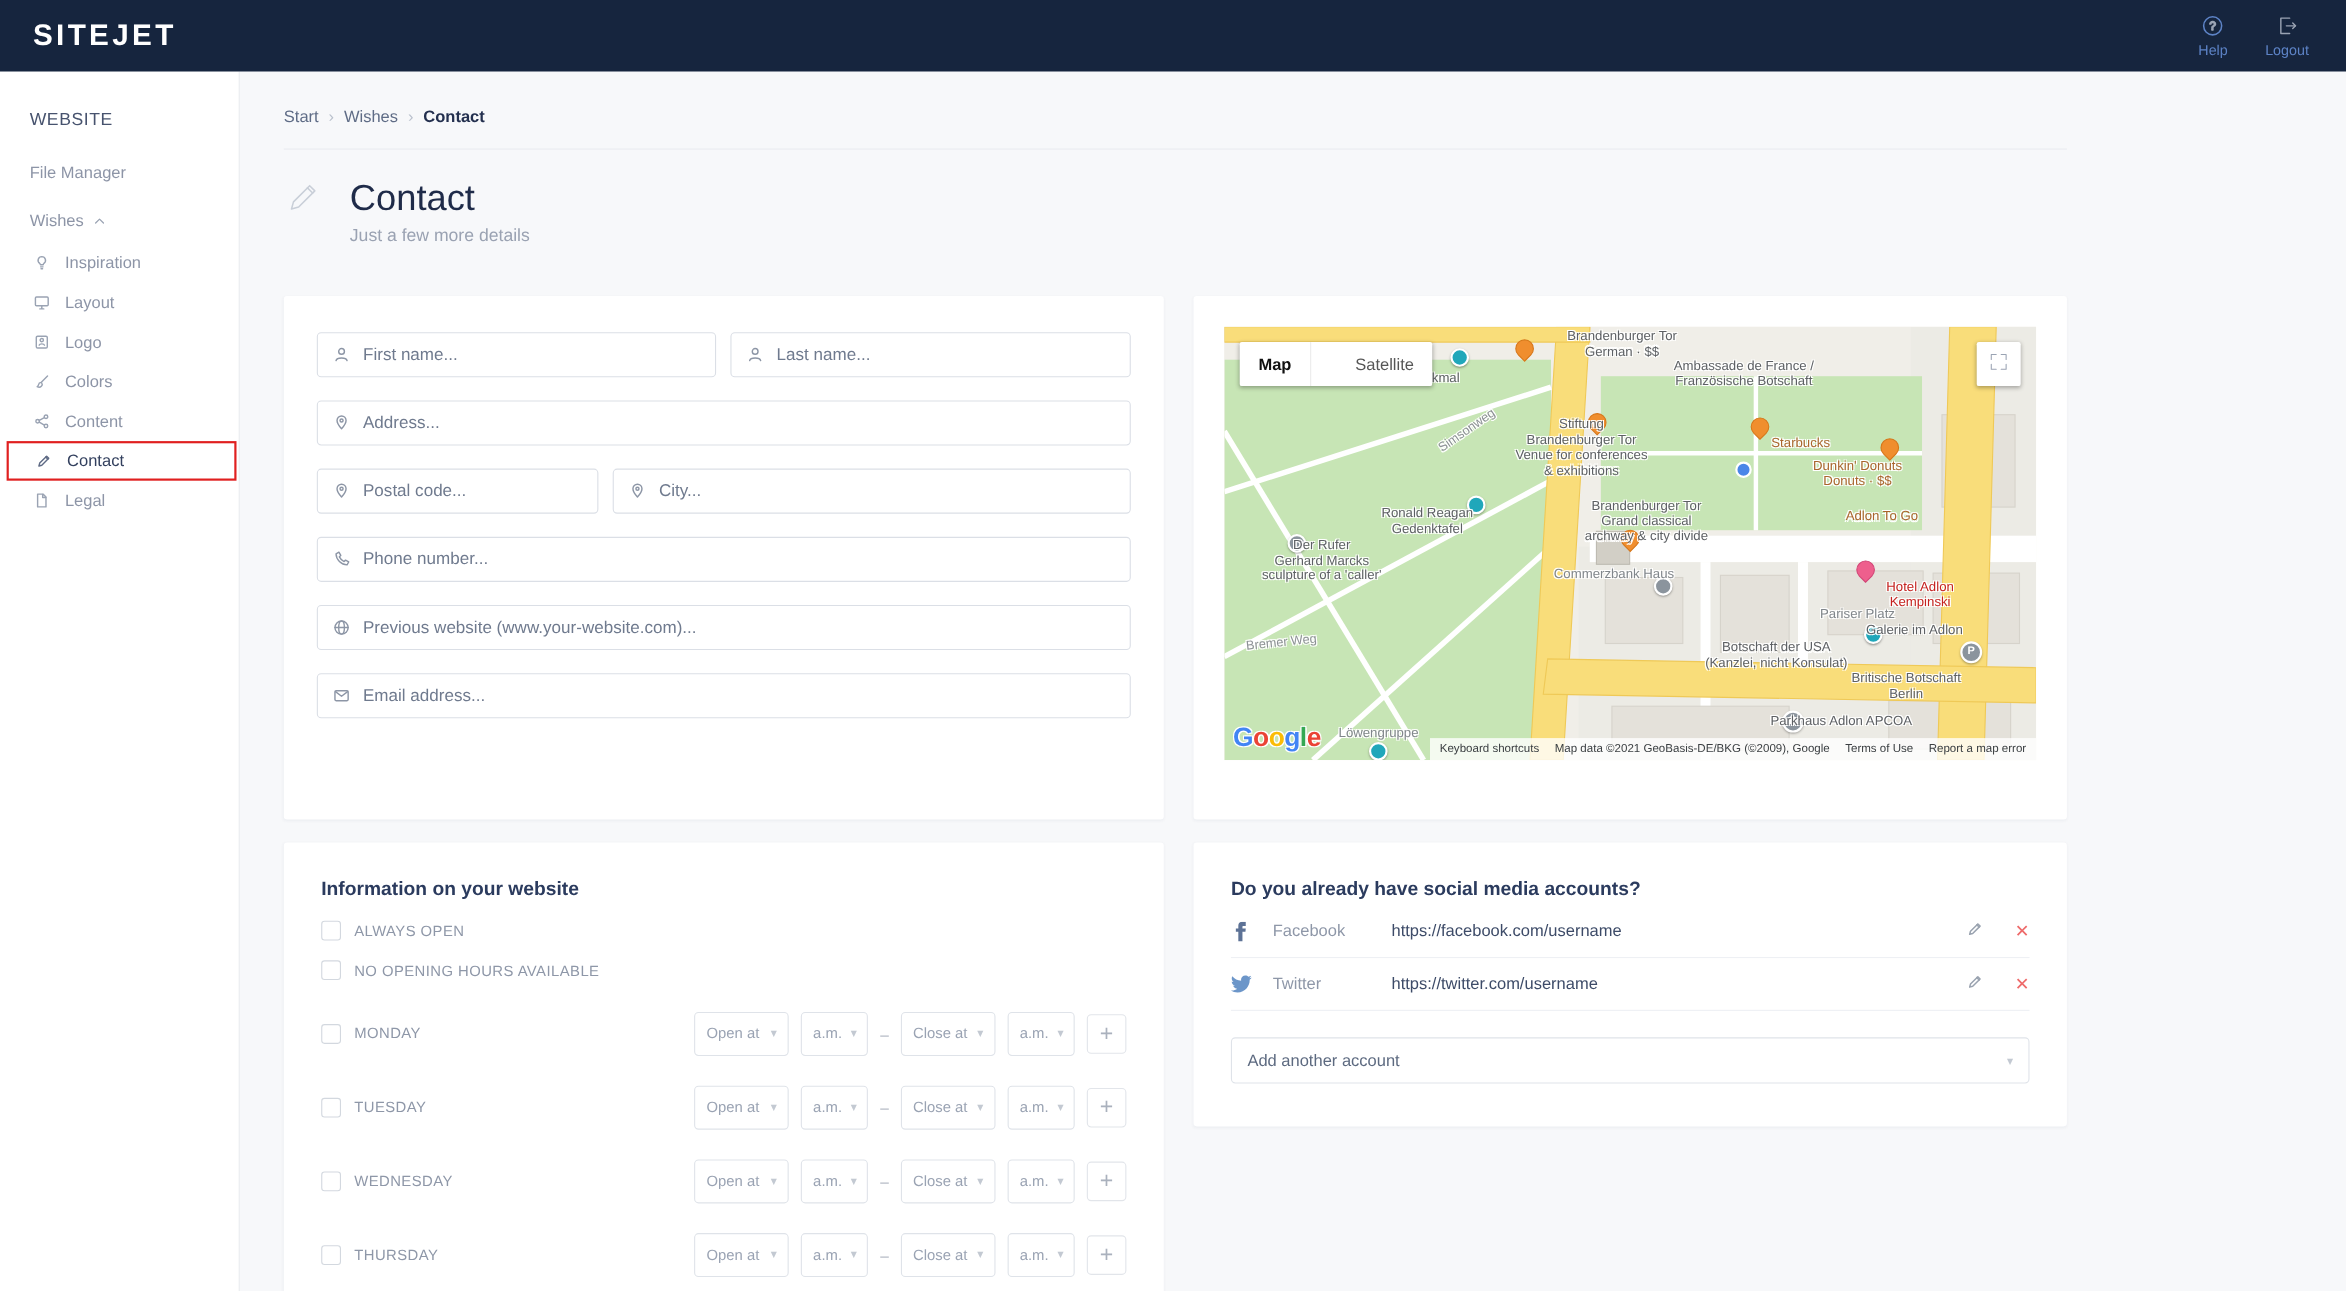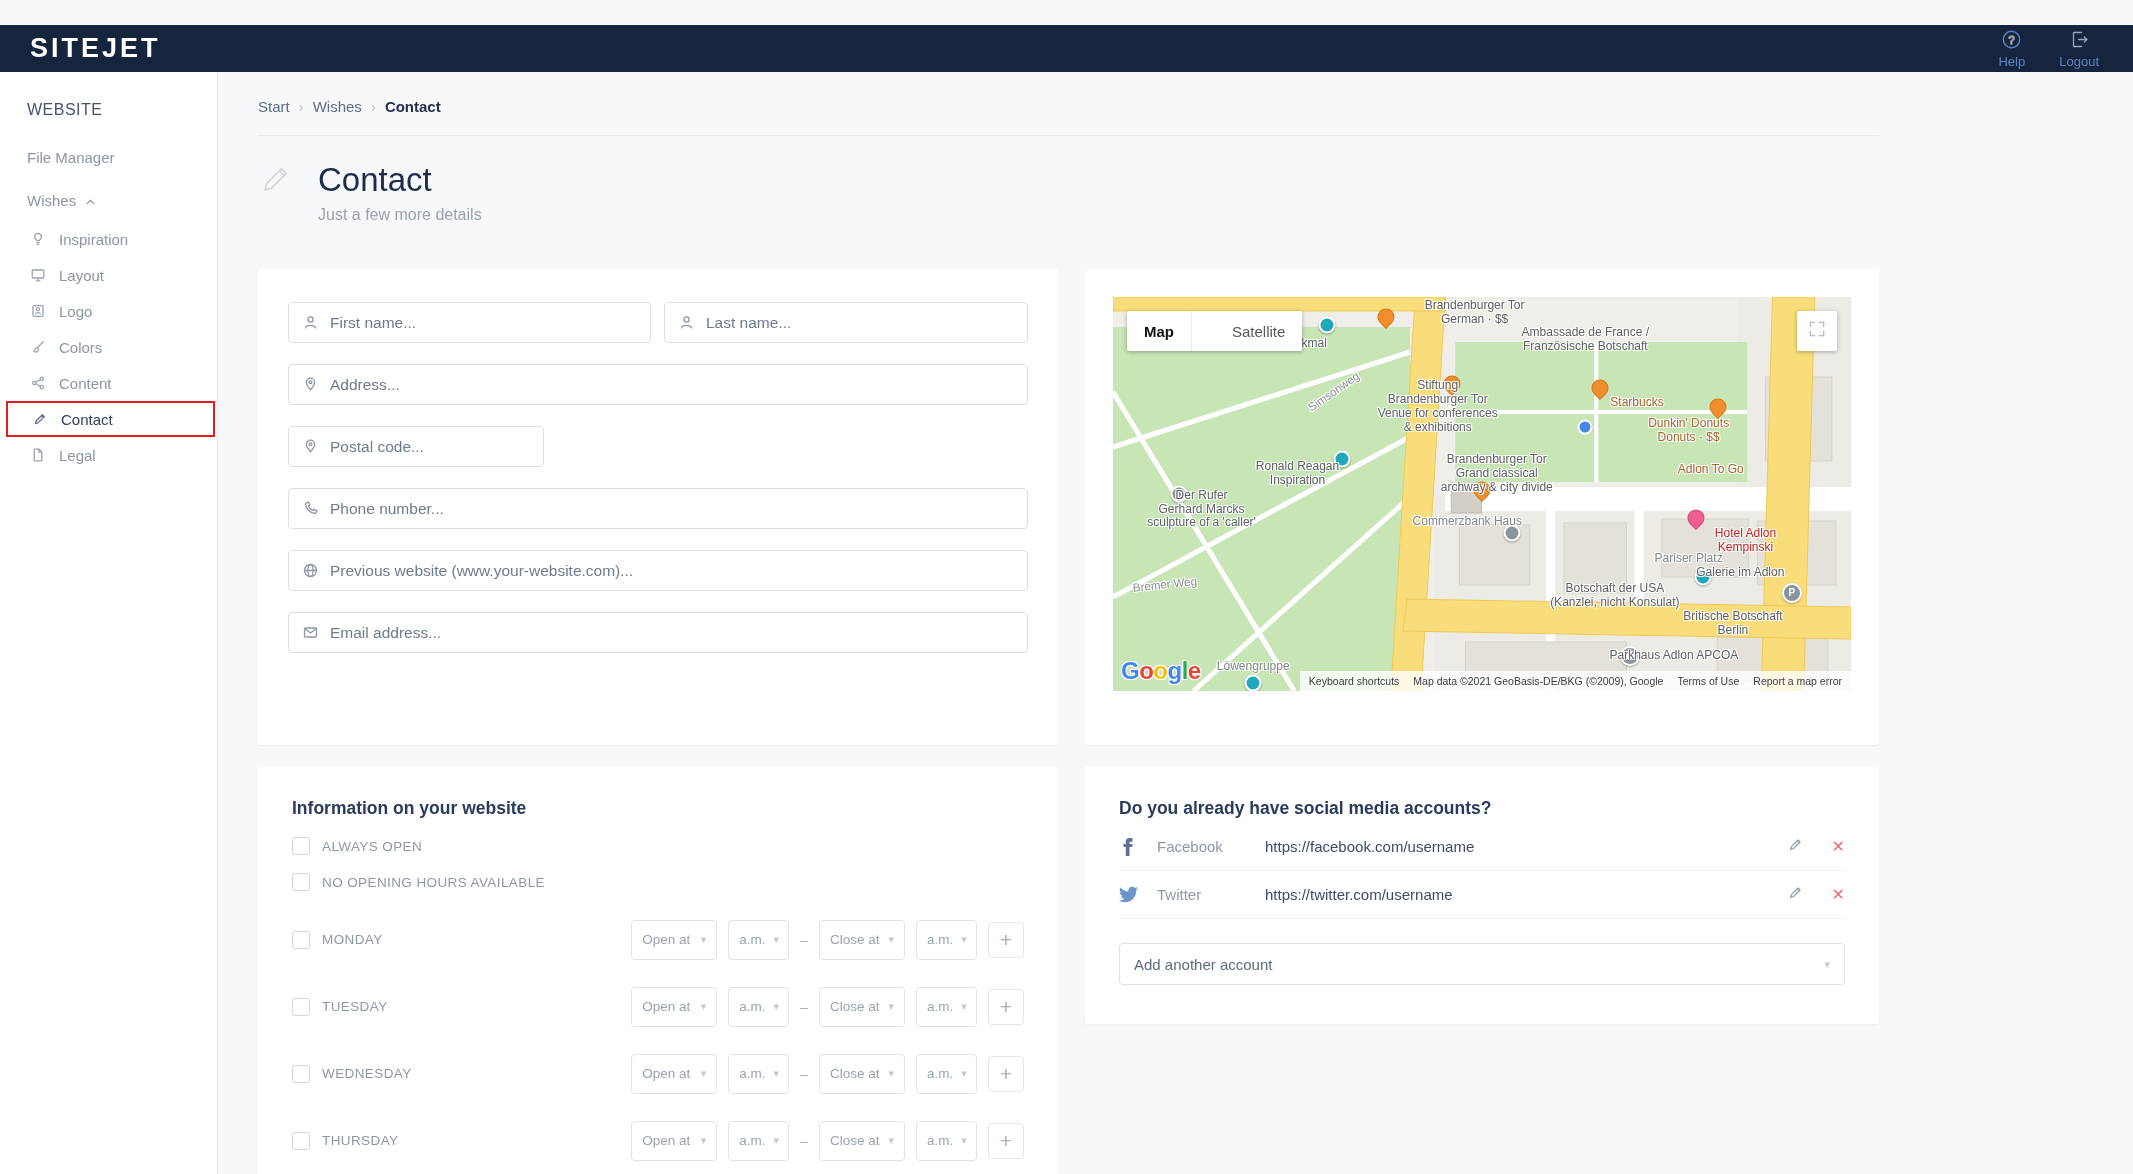--- a/index.html
+++ b/index.html
@@ -1,21 +1,21 @@
 <!DOCTYPE html>
 <html><head>
 <meta charset="utf-8">
 <style>
   * { margin:0; padding:0; box-sizing:border-box; }
   html,body { width:2133px; height:1174px; overflow:hidden;
     font-family:"Liberation Sans", sans-serif; background:#f7f8fa; }
 
   
-  .topbar { position:absolute; left:0; top:0; right:0; height:47px; background:#16253e;
-    display:flex; align-items:center; z-index:30;margin-top:25px; }
+  .topbar { position:absolute; left:0; top:0; right:0; height:65px; background:#16253e;
+    display:flex; align-items:center; z-index:30; }
   .logo { margin-left:30px; color:#fff; font-size:27px; font-weight:700; letter-spacing:3px; }
   .tb-actions { margin-left:auto; margin-right:34px; display:flex; gap:34px; }
   .tb-action { display:flex; flex-direction:column; align-items:center; gap:4px;
     color:#5d83c6; font-size:13px; cursor:pointer; }
   .tb-action svg { display:block; }
 
   
   .sidebar { position:absolute; left:0; top:65px; bottom:0; width:218px; background:#fff;
     border-right:1px solid #e9ebef; z-index:20; }
   .sb-section { margin:36px 0 0 27px; font-size:16px; color:#47536e; letter-spacing:.5px; }
@@ -301,20 +301,29 @@
     </div>
     <div class="form-row">
       <div class="input-wrap w-postal">
         <span class="icn">
             <svg width="17" height="17" viewBox="0 0 17 17">
               <path d="M8.5 2.2c2.3 0 4.1 1.8 4.1 4.1 0 3-4.1 7.5-4.1 7.5S4.4 9.3 4.4 6.3c0-2.3 1.8-4.1 4.1-4.1z"></path>
               <circle cx="8.5" cy="6.3" r="1.4"></circle>
             </svg>
           </span>
         <input placeholder="Postal code..." style="">
+      </div>
+      <div class="input-wrap">
+        <span class="icn">
+            <svg width="17" height="17" viewBox="0 0 17 17">
+              <path d="M8.5 2.2c2.3 0 4.1 1.8 4.1 4.1 0 3-4.1 7.5-4.1 7.5S4.4 9.3 4.4 6.3c0-2.3 1.8-4.1 4.1-4.1z"></path>
+              <circle cx="8.5" cy="6.3" r="1.4"></circle>
+            </svg>
+          </span>
+        <input placeholder="City..." style="">
       </div>
     </div>
     <div class="form-row">
       <div class="input-wrap">
         <span class="icn">
             <svg width="17" height="17" viewBox="0 0 17 17">
               <path d="M3.5 3.5c0 5.2 4.8 10 10 10l1.5-2.6-2.9-1.7-1.3 1.3c-1.8-.9-3.4-2.5-4.3-4.3l1.3-1.3-1.7-2.9z"></path>
             </svg>
           </span>
         <input placeholder="Phone number..." style="">
@@ -411,21 +420,21 @@
 Französische Botschaft</span></div>
           <div class="map-label" style="position: absolute; left: 20%; top: 12%; transform: translate(-50%, -50%);"><span>Sinti und Roma Denkmal</span></div>
           <div class="map-label" style="position: absolute; left: 44%; top: 28%; transform: translate(-50%, -50%);"><span>Stiftung
 Brandenburger Tor
 Venue for conferences
 &amp; exhibitions</span></div>
           <div class="map-label shop" style="position: absolute; left: 71%; top: 27%; transform: translate(-50%, -50%);"><span>Starbucks</span></div>
           <div class="map-label shop" style="position: absolute; left: 78%; top: 34%; transform: translate(-50%, -50%);"><span>Dunkin' Donuts
 Donuts · $$</span></div>
           <div class="map-label" style="position: absolute; left: 25%; top: 45%; transform: translate(-50%, -50%);"><span>Ronald Reagan
-Inspiration</span></div>
+Gedenktafel</span></div>
           <div class="map-label" style="position: absolute; left: 52%; top: 45%; transform: translate(-50%, -50%);"><span>Brandenburger Tor
 Grand classical
 archway &amp; city divide</span></div>
           <div class="map-label shop" style="position: absolute; left: 81%; top: 44%; transform: translate(-50%, -50%);"><span>Adlon To Go</span></div>
           <div class="map-label" style="position: absolute; left: 12%; top: 54%; transform: translate(-50%, -50%);"><span>Der Rufer
 Gerhard Marcks
 sculpture of a 'caller'</span></div>
           <div class="map-label area" style="position: absolute; left: 48%; top: 57%; transform: translate(-50%, -50%);"><span>Commerzbank Haus</span></div>
           <div class="map-label red" style="position: absolute; left: 83%; top: 62%; transform: translate(-50%, -50%); margin-left: 20px;"><span>Hotel Adlon Kempinski</span></div>
           <div class="map-label area" style="position: absolute; left: 78%; top: 66.5%; transform: translate(-50%, -50%);"><span>Pariser Platz</span></div>

